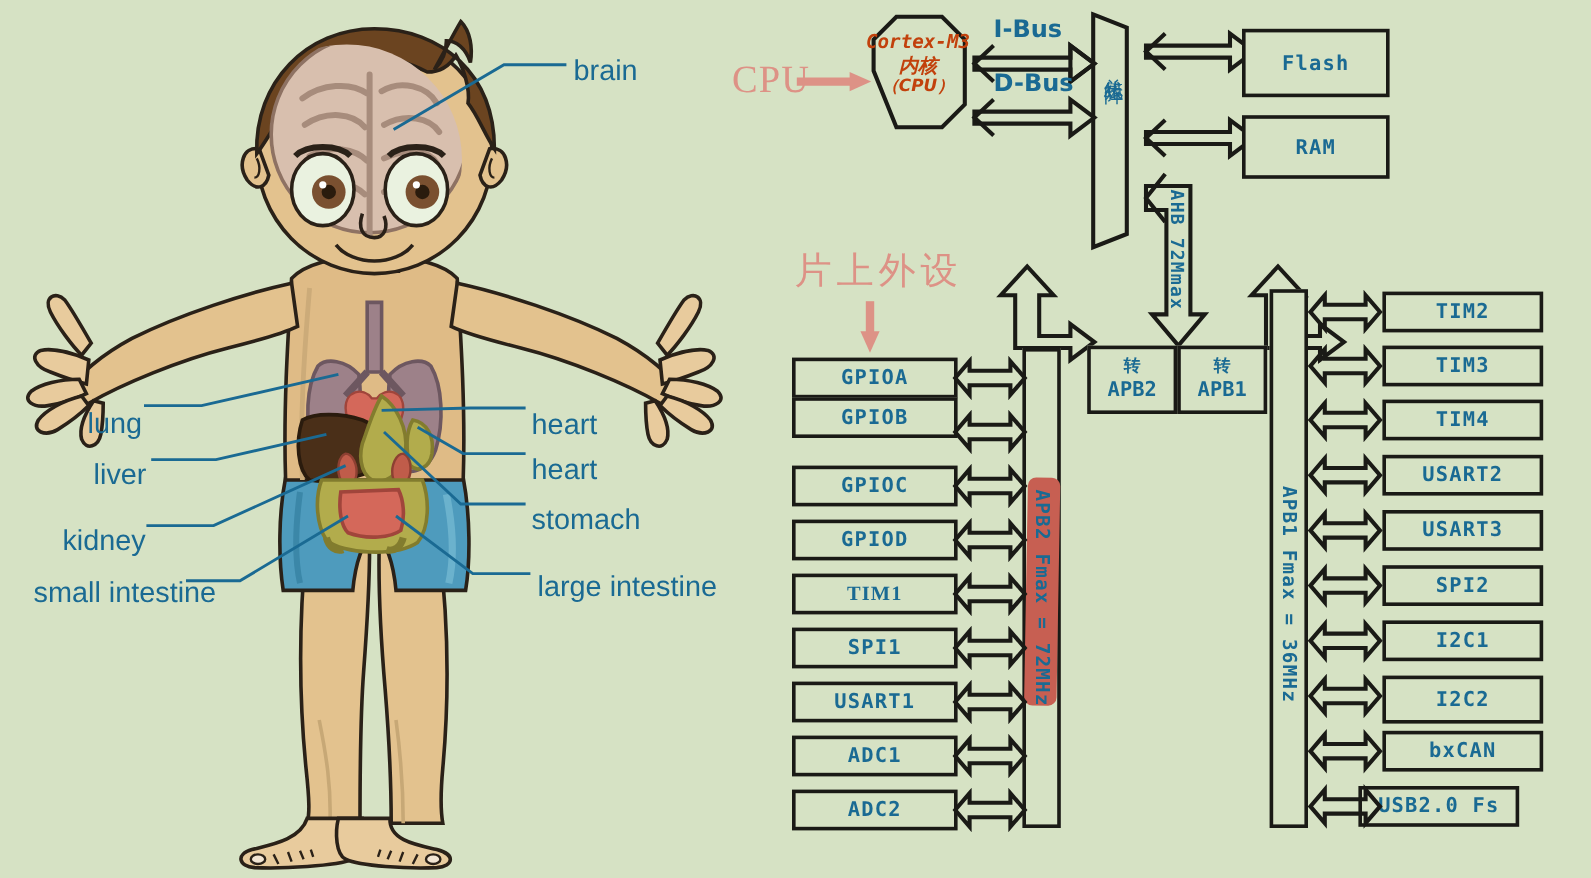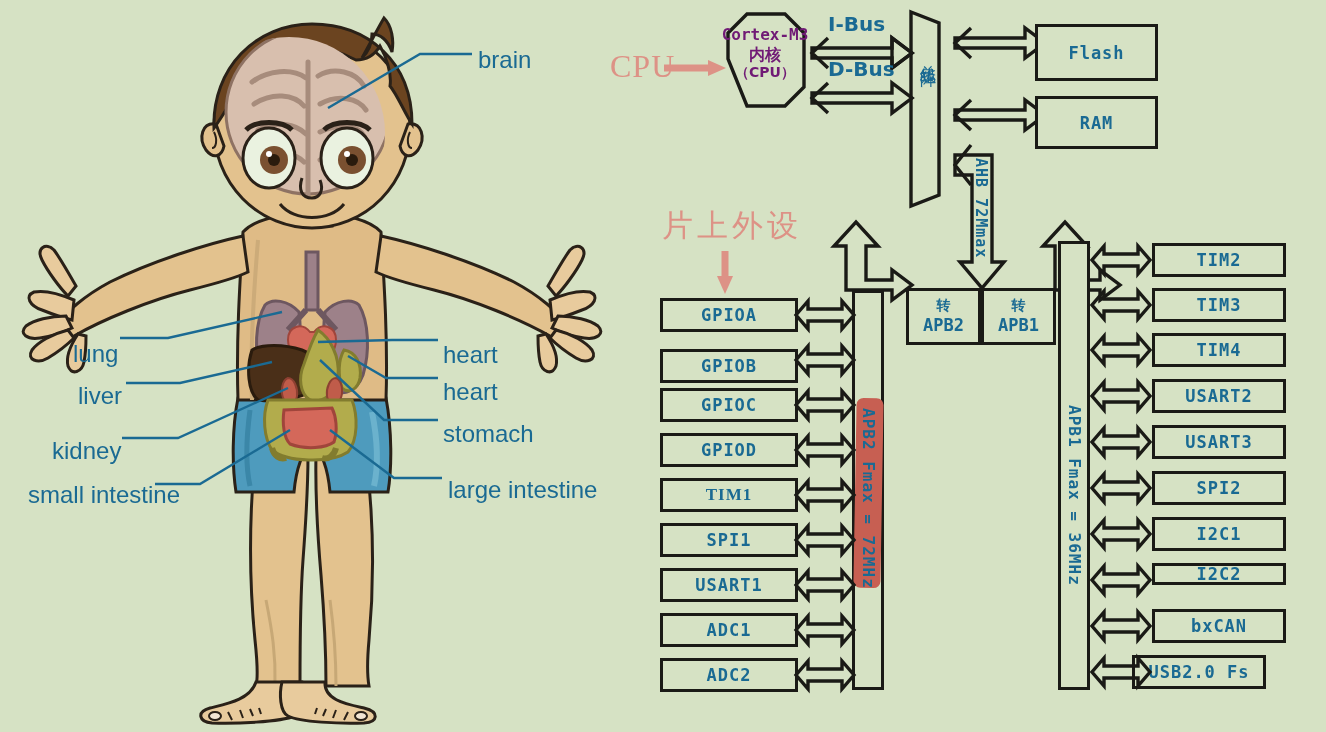--- a/index.html
+++ b/index.html
@@ -77,27 +77,28 @@
   .buslbl{
     position:absolute;
     color:#1a6a93;
     font-family:"DejaVu Sans", sans-serif;
     font-size:20px;
     font-weight:bold;
     letter-spacing:0px;
   }
   .oct-text{
     position:absolute;
-    color:#701a75;
+    color:#c2410c;
     font-family:"DejaVu Sans Mono", monospace;
     font-size:16px;
     font-weight:bold;
     text-align:center;
     line-height:1.22;
     width:150px;
+    font-style:italic;
   }
   .matrix-text{
     position:absolute;
     color:#1a6a93;
     font-family:"DejaVu Sans", sans-serif;
     font-size:16px;
     writing-mode:vertical-rl;
     letter-spacing:2px;
   }
   .ahb-text{
@@ -326,37 +327,37 @@
     <div class="busbar" style="left:252px;top:290px;width:32px;height:400px;"></div>
     <div class="hl-red" style="left:255px;top:398px;width:27px;height:190px;"></div>
     <div class="busbar-label" style="left:259px;top:408px;">APB2 Fmax = 72MHz</div>
 
     <div class="busbar" style="left:458px;top:241px;width:32px;height:449px;"></div>
     <div class="busbar-label" style="left:465px;top:405px;">APB1 Fmax = 36MHz</div>
 
     <div class="periph-word" style="left:62px;top:205px;">片上外设</div>
 
     <div class="blk" style="left:60px;top:298px;width:138px;height:34px;">GPIOA</div>
-    <div class="blk" style="left:60px;top:349px;width:138px;height:34px;">GPIOB</div>
+    <div class="blk" style="left:60px;top:331px;width:138px;height:34px;">GPIOB</div>
     <div class="blk" style="left:60px;top:433px;width:138px;height:34px;">GPIOD</div>
     <div class="blk" style="left:60px;top:388px;width:138px;height:34px;">GPIOC</div>
     <div class="blk" style="left:60px;top:478px;width:138px;height:34px;font-family:Liberation Serif, serif;">TIM1</div>
     <div class="blk" style="left:60px;top:523px;width:138px;height:34px;">SPI1</div>
     <div class="blk" style="left:60px;top:568px;width:138px;height:34px;">USART1</div>
     <div class="blk" style="left:60px;top:613px;width:138px;height:34px;">ADC1</div>
     <div class="blk" style="left:60px;top:658px;width:138px;height:34px;">ADC2</div>
 
     <div class="blk" style="left:552px;top:243px;width:134px;height:34px;">TIM2</div>
     <div class="blk" style="left:552px;top:288px;width:134px;height:34px;">TIM3</div>
     <div class="blk" style="left:552px;top:333px;width:134px;height:34px;">TIM4</div>
     <div class="blk" style="left:552px;top:379px;width:134px;height:34px;">USART2</div>
     <div class="blk" style="left:552px;top:425px;width:134px;height:34px;">USART3</div>
     <div class="blk" style="left:552px;top:471px;width:134px;height:34px;">SPI2</div>
     <div class="blk" style="left:552px;top:517px;width:134px;height:34px;">I2C1</div>
-    <div class="blk" style="left:552px;top:563px;width:134px;height:22px;">I2C2</div>
+    <div class="blk" style="left:552px;top:563px;width:134px;height:40px;">I2C2</div>
     <div class="blk" style="left:552px;top:609px;width:134px;height:34px;">bxCAN</div>
     <div class="blk" style="left:532px;top:655px;width:134px;height:34px;">USB2.0 Fs</div>
 
     <svg class="arrows" viewBox="0 0 726 732">
       <defs>
         <g id="dblarrow">
           <path d="M12 0 L0 14 L12 28 L12 20 L46 20 L46 28 L58 14 L46 0 L46 8 L12 8 Z" fill="none" stroke="#1a1a16" stroke-width="3.4"></path>
         </g>
       </defs>
 

